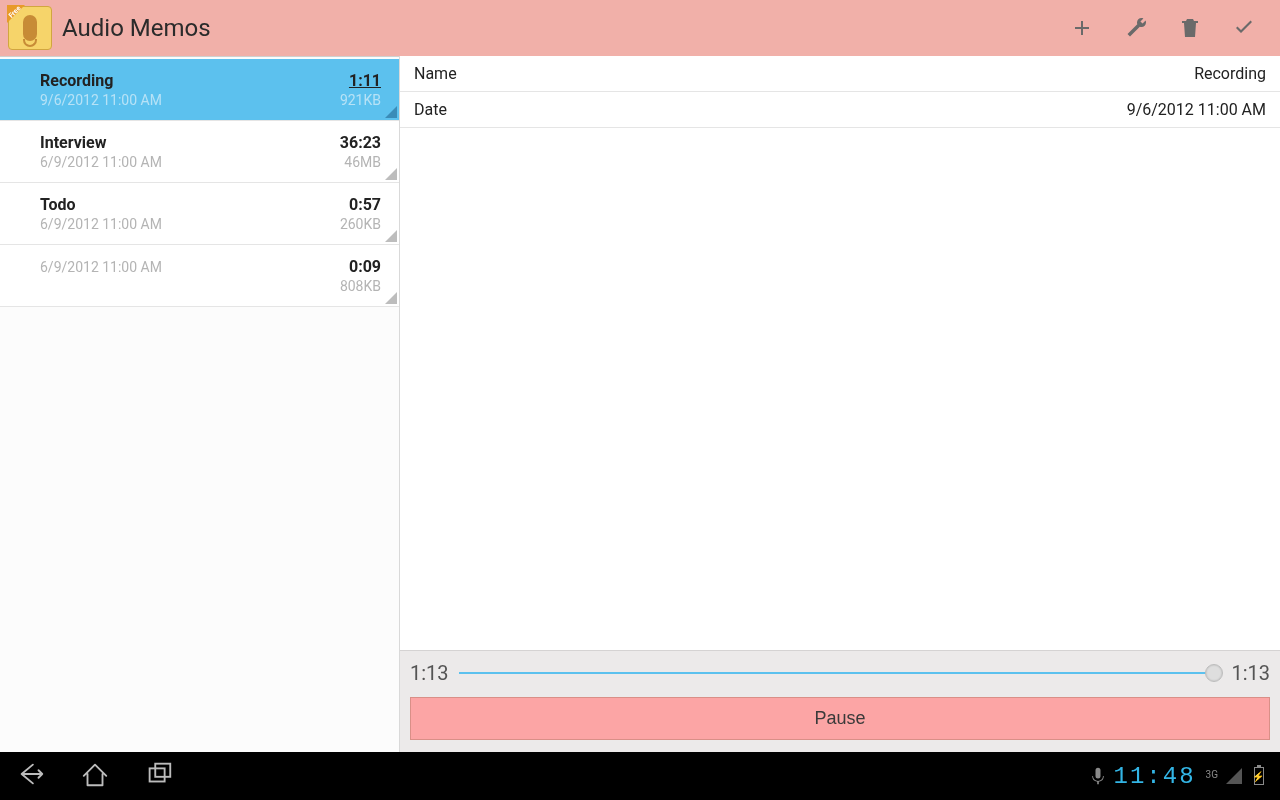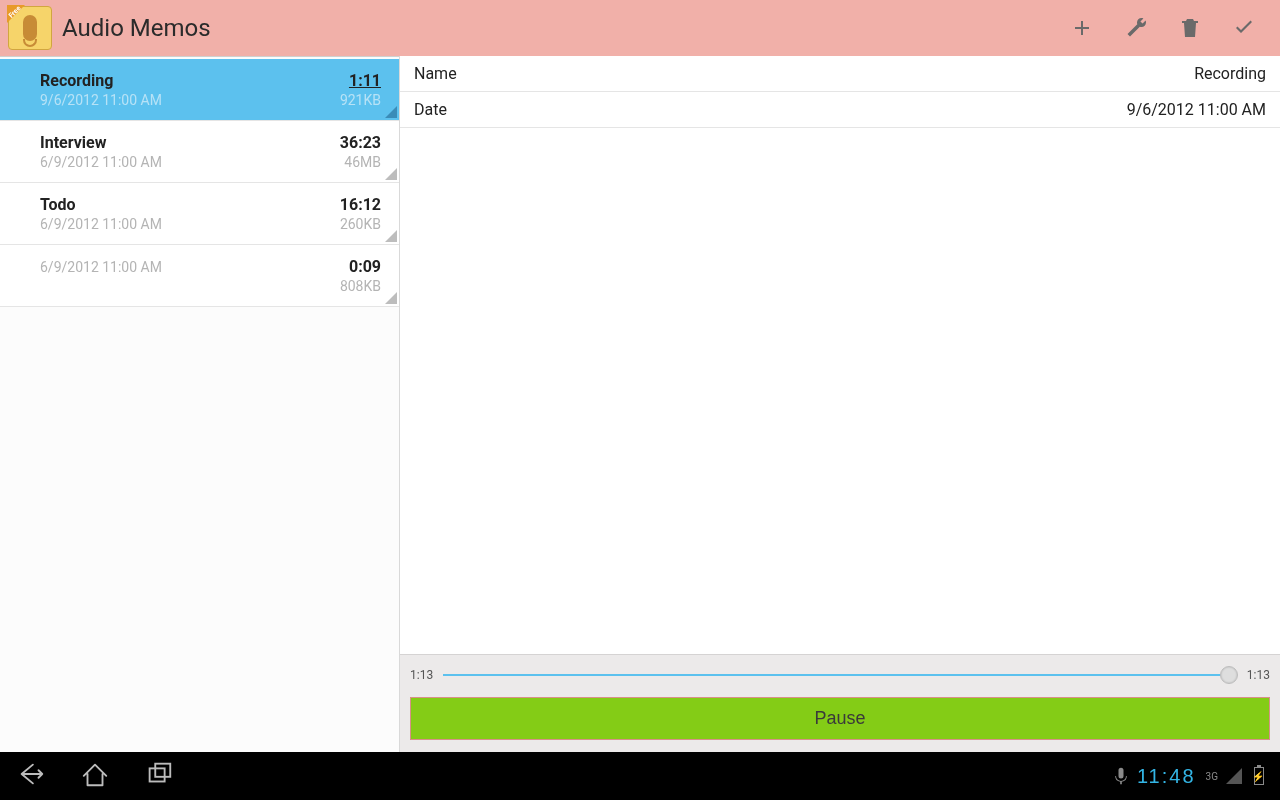--- a/index.html
+++ b/index.html
@@ -38,35 +38,35 @@
   .recrow.selected .grip { border-color: transparent transparent #3a8cb8 transparent; }
   .side-divider { height: 3px; background: transparent; border-top:1px solid #d0d0d0; }
 
   
   .detail-rows { }
   .drow { display: flex; justify-content: space-between; padding: 8px 14px; border-bottom: 1px solid #e5e5e5; font-size: 16px; color: #222; }
   .detail-fill { flex: 1; }
 
   
   .player { background: #eceaea; border-top: 1px solid #d5d3d3; padding: 10px 10px 12px 10px; }
-  .seekrow { display: flex; align-items: center; gap: 10px; font-size: 12px; color: #555; margin-bottom: 12px; }
+  .seekrow { display: flex; align-items: center; gap: 10px; font-size: 20px; color: #555; margin-bottom: 12px; }
   .seekbar { flex: 1; height: 20px; position: relative; }
   .seek-track { position: absolute; left: 0; right: 0; top: 50%; height: 2px; background: #c0c0c0; transform: translateY(-50%); }
   .seek-progress { position: absolute; left: 0; top: 50%; height: 2px; background: #5cc1ee; transform: translateY(-50%); width: 99%; }
   .seek-thumb { position: absolute; top: 50%; width: 18px; height: 18px; background: #dedede; border: 1px solid #bdbdbd; border-radius: 50%; transform: translate(-50%, -50%); left: 99%; box-shadow: inset 0 0 2px rgba(0,0,0,0.2); }
-  .pausebtn { width: 100%; background: #84cc16; border: 1px solid #d98f87; color: #3a3a3a; font-size: 18px; padding: 10px 0; cursor: pointer; }
+  .pausebtn { width: 100%; background: #fca5a5; border: 1px solid #d98f87; color: #3a3a3a; font-size: 18px; padding: 10px 0; cursor: pointer; }
 
   
   .navbar { width: 1280px; height: 48px; background: #000; display: flex; align-items: center; color: #bcbcbc; padding: 0 16px; }
   .nav-left { display: flex; gap: 34px; }
   .nav-icon svg { width: 30px; height: 30px; fill: none; stroke: #bcbcbc; stroke-width: 2; }
   .nav-spacer { flex: 1; }
   .nav-right { display: flex; align-items: center; gap: 8px; }
   .nav-right svg { fill: #8a8a8a; }
-  .clock { font-family: Liberation Sans, sans-serif; font-size: 20px; color: #33b5e5; letter-spacing: 2px; font-weight: 200; }
+  .clock { font-family: Liberation Mono, monospace; font-size: 24px; color: #33b5e5; letter-spacing: 2px; font-weight: 200; }
   .small3g { font-size: 10px; color: #8a8a8a; margin-left: 2px; align-self: flex-start; margin-top:6px;}
   .sigtri { width:0;height:0;border-style:solid;border-width:0 0 16px 16px;border-color:transparent transparent #555 transparent; }
   .battery { width: 10px; height: 18px; border: 1px solid #8a8a8a; position: relative; margin-left: 4px; }
   .battery::before { content:""; position:absolute; top:-3px; left:2px; width:4px; height:2px; background:#8a8a8a; }
   .battery .bolt { position:absolute; inset:0; display:flex; align-items:center; justify-content:center; color:#33b5e5; font-size:10px; }
 </style>
 </head>
 <body>
 
 <div class="app">
@@ -128,21 +128,21 @@
           <div class="sub">46MB</div>
         </div>
         <div class="grip"></div>
       </div>
       <div class="recrow">
         <div class="left">
           <div class="title">Todo</div>
           <div class="sub">6/9/2012 11:00 AM</div>
         </div>
         <div class="right">
-          <div class="title">16:12</div>
+          <div class="title">0:57</div>
           <div class="sub">260KB</div>
         </div>
         <div class="grip"></div>
       </div>
       <div class="recrow">
         <div class="left">
           <div class="sub">6/9/2012 11:00 AM</div>
         </div>
         <div class="right">
           <div class="title">0:09</div>

